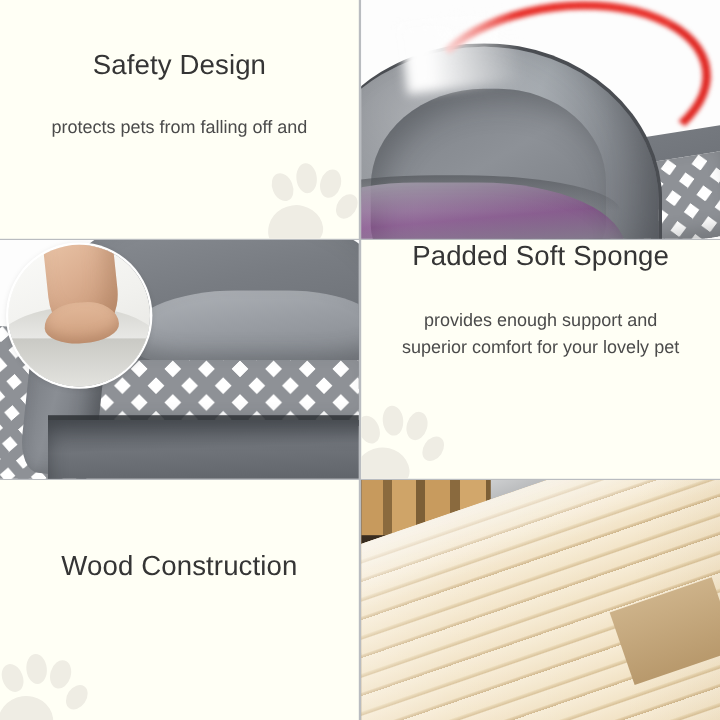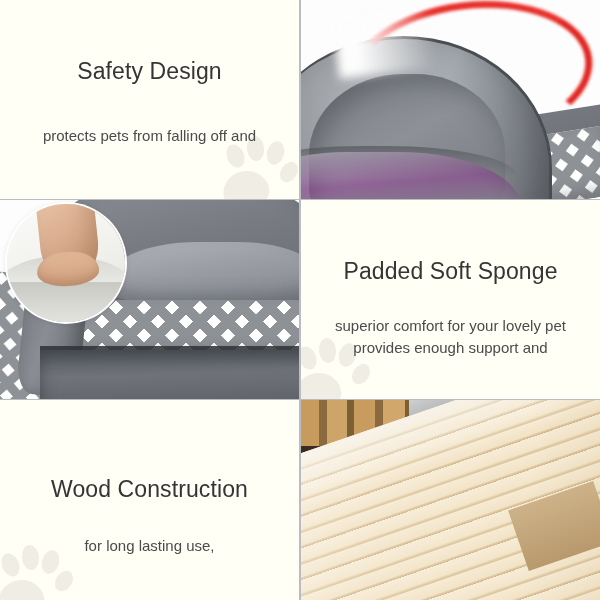--- a/index.html
+++ b/index.html
@@ -49,27 +49,27 @@
   .panel-body {
     color: #4b4b4b;
     font-size: 15px;
     line-height: 1.45;
     font-weight: 400;
     position: relative;
     z-index: 3;
   }
   .panel-body div { white-space: nowrap; }
 
-  .tp1 .panel-title { margin-top: 58px; text-align: right; }
-  .tp1 .panel-body  { margin-top: 40px; }
-
-  .tp4 .panel-title { margin-top: 58px; }
+  .tp1 .panel-title { margin-top: 41px; text-align: right; }
+  .tp1 .panel-body  { margin-top: 28px; }
+
+  .tp4 .panel-title { }
   .tp4 .panel-body  { margin-top: 30px; }
 
-  .tp5 .panel-title { margin-top: 76px; }
+  .tp5 .panel-title { margin-top: 58px; }
   .tp5 .panel-body  { margin-top: 32px; }
 
   
   .paw {
     position: absolute;
     width: 86px;
     height: 86px;
     z-index: 1;
     pointer-events: none;
   }
@@ -437,36 +437,35 @@
   <div class="panel text-panel tp4">
     <div class="paw paw-p4">
       <span class="pad"></span>
         <span class="t1"></span>
         <span class="t2"></span>
         <span class="t3"></span>
         <span class="t4"></span>
     </div>
     <div class="panel-title">Padded Soft Sponge</div>
     <div class="panel-body">
+      <div>provides enough support and</div>
       <div>superior comfort for your lovely pet</div>
-      <div>provides enough support and</div>
     </div>
   </div>
 
   <div class="panel text-panel tp5">
     <div class="paw paw-p5">
       <span class="pad"></span>
         <span class="t1"></span>
         <span class="t2"></span>
         <span class="t3"></span>
         <span class="t4"></span>
     </div>
     <div class="panel-title">Wood Construction</div>
     <div class="panel-body">
-      <div>for long lasting use,</div>
     </div>
   </div>
 
   <div class="panel photo">
     <div class="wood-scene">
       <div class="wood-bg-stack"></div>
       <div class="wood-dark-gap"></div>
       <div class="wood-bucket"></div>
       <div class="wood-bucket-dark"></div>
       <div class="wood-green"></div>

